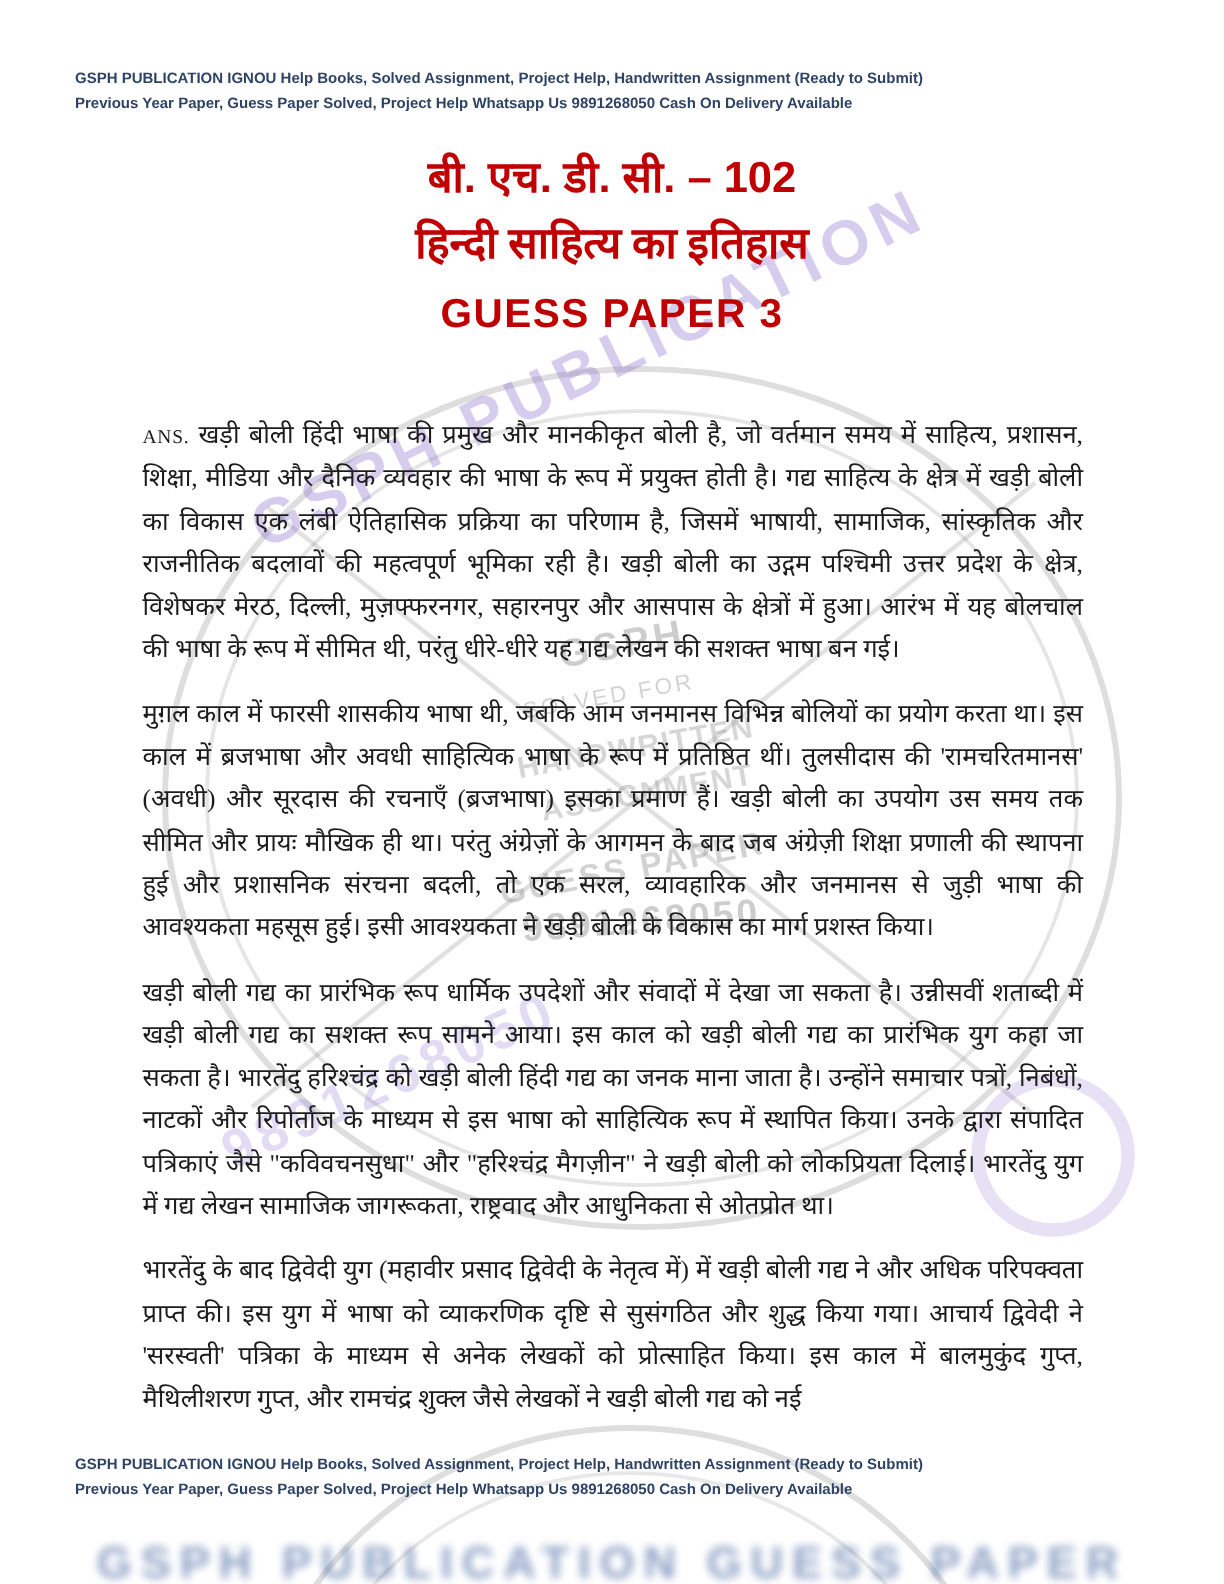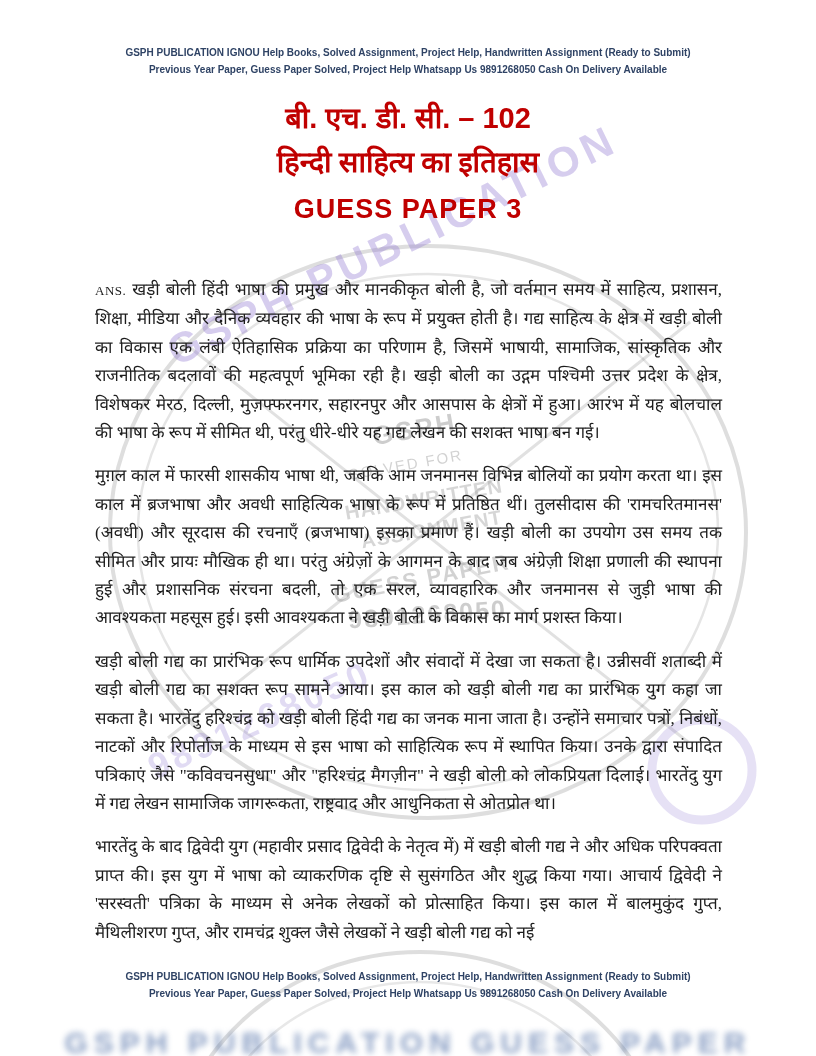--- a/index.html
+++ b/index.html
@@ -29,21 +29,21 @@
     transform-origin:left center; white-space:nowrap;
   }
   .wm-bottom-blur {
     position:absolute; left:0; right:0; top:1026px; text-align:center;
     font-size:30px; font-weight:bold; color:#2f5496; letter-spacing:6px;
     filter:blur(3px); opacity:.55; white-space:nowrap;
   }
   
   .content { position:absolute; inset:0; z-index:1; }
   .doc-header, .doc-footer {
-    position:absolute; left:50px; right:50px; text-align:center;
+    position:absolute; left:50px; right:50px; 
     color:#2f4365; font-weight:bold; font-size:10px; line-height:17px;
   }
   .doc-header { top:44px; }
   .doc-footer { top:968px; }
   .title-line { position:absolute; left:0; right:0; text-align:center; color:#c00000; font-weight:bold; }
   .title-course  { top:97px;  font-size:29px; }
   .title-subject { top:141px; font-size:29px; font-family:"Liberation Serif", serif; }
   .title-paper   { top:194px; font-size:27px; letter-spacing:1px; }
   .question {
     position:absolute; left:95px; right:90px; top:238px;

